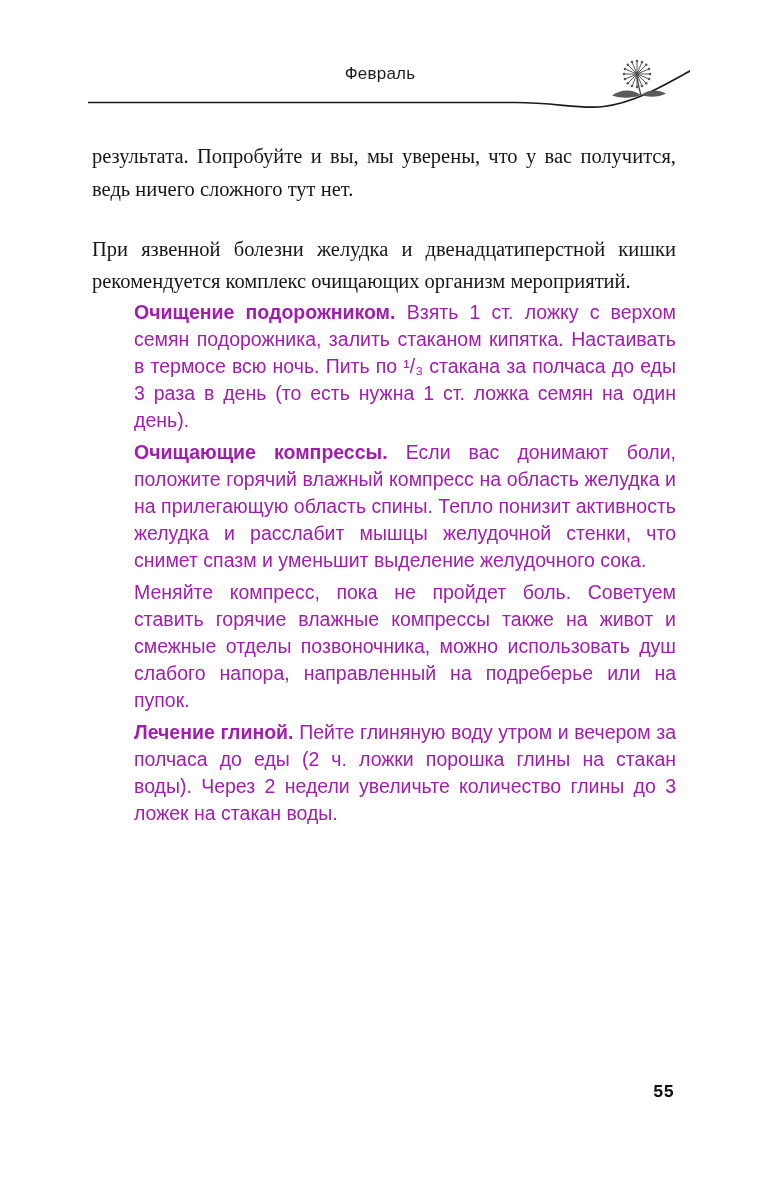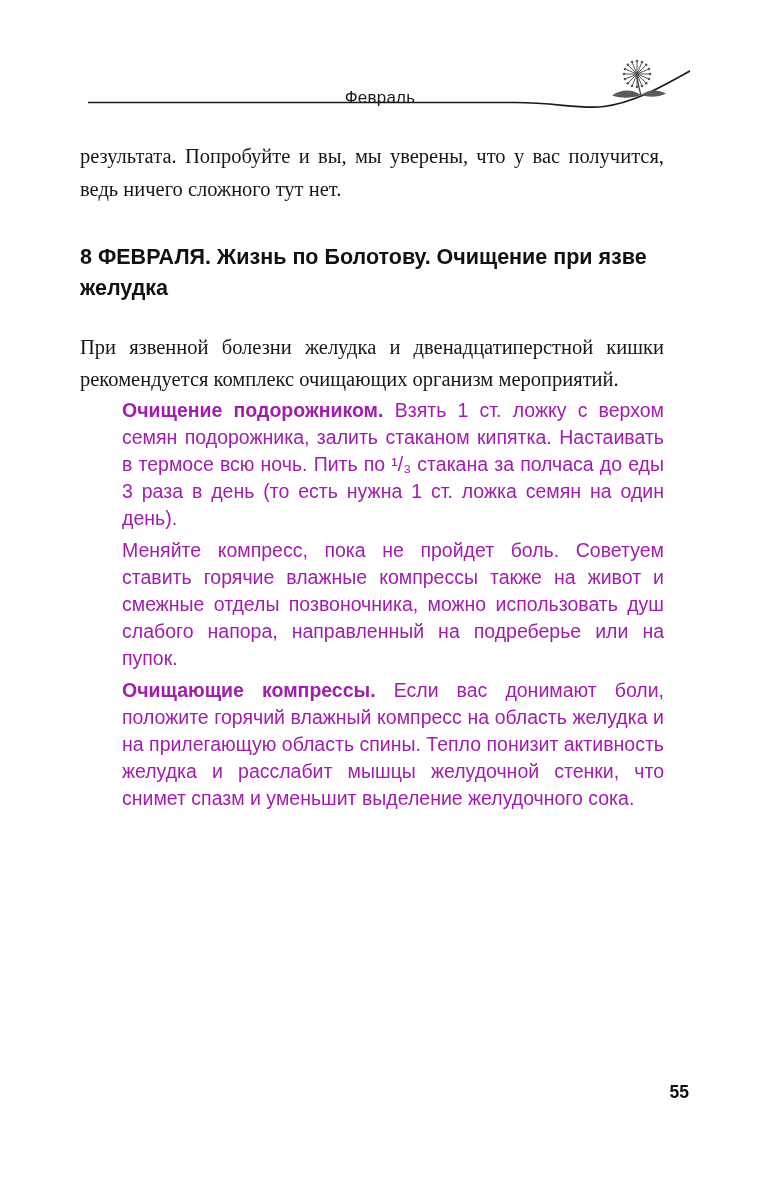--- a/index.html
+++ b/index.html
@@ -10,40 +10,40 @@
     height: 1200px;
     margin: 0 auto;
     background: #ffffff;
     color: #161616;
     font-family: "Liberation Serif", "DejaVu Serif", serif;
     overflow: hidden;
   }
   
   .running-head {
     position: absolute;
-    top: 88px;
+    top: 64px;
     left: 88px;
     width: 584px;
     text-align: center;
     font-family: "Liberation Sans", "DejaVu Sans", sans-serif;
     font-size: 17px;
     letter-spacing: 0.2px;
     color: #1c1c1c;
   }
   .head-rule {
     position: absolute;
     top: 54px;
     left: 88px;
     width: 602px;
     height: 60px;
   }
   
   .content {
     position: absolute;
-    left: 80px;
+    left: 92px;
     top: 0;
     width: 584px;
   }
   .intro {
     margin-top: 140px;
     font-size: 20.5px;
     line-height: 33px;
     text-align: justify;
   }
   .section-heading {
@@ -71,22 +71,22 @@
   }
   .body-para {
     text-align: justify;
     margin-bottom: 5px;
   }
   .body-para .lead-in { font-weight: bold; }
   
   .page-number {
     position: absolute;
     top: 1082px;
-    right: 72px;
-    font-family: Liberation Sans, sans-serif;
+    right: 87px;
+    font-family: Liberation Mono, monospace;
     font-weight: bold;
     font-size: 17.5px;
     color: #111111;
   }
 </style>
 </head>
 <body>
 
 <div class="page">
 
@@ -139,32 +139,32 @@
         <path d="M4 21 C -6 14.5 -16 15.5 -25 21.5 C -15 25 -4 24 4 21 Z" fill="#5a5a5a"></path>
         <path d="M4 21 C 12 15 21 15.5 29 19.5 C 21 23.5 12 23.5 4 21 Z" fill="#5a5a5a"></path>
       </g>
     </svg>
   </div>
 
   <div class="content">
 
     <p class="intro">результата. Попробуйте и вы, мы уверены, что у вас получится, ведь ничего сложного тут нет.</p>
 
-    <h2 class="section-heading">8 ФЕВРАЛЯ. Жизнь по Болотову. Очищение при язве желудка</h2>
 
     <p class="lead">При язвенной болезни желудка и двенадцатиперстной кишки рекомендуется комплекс очищающих организм мероприятий.</p>
 
     <div class="body-block">
 
       <p class="body-para"><strong class="lead-in">Очищение подорожником.</strong> <span>Взять 1 ст. ложку с верхом семян подорожника, залить стаканом кипятка. Настаивать в термосе всю ночь. Пить по ¹/₃ стакана за полчаса до еды 3 раза в день (то есть нужна 1 ст. ложка семян на один день).</span></p>
 
 
+      <p class="body-para"><strong class="lead-in">Очищающие компрессы.</strong> <span>Если вас донимают боли, положите горячий влажный компресс на область желудка и на прилегающую область спины. Тепло понизит активность желудка и расслабит мышцы желудочной стенки, что снимет спазм и уменьшит выделение желудочного сока.</span></p>
+
       <p class="body-para"><span>Меняйте компресс, пока не пройдет боль. Советуем ставить горячие влажные компрессы также на живот и смежные отделы позвоночника, можно использовать душ слабого напора, направленный на подреберье или на пупок.</span></p>
 
-      <p class="body-para"><strong class="lead-in">Очищающие компрессы.</strong> <span>Если вас донимают боли, положите горячий влажный компресс на область желудка и на прилегающую область спины. Тепло понизит активность желудка и расслабит мышцы желудочной стенки, что снимет спазм и уменьшит выделение желудочного сока.</span></p>
-
+      <p class="body-para"><strong class="lead-in">Лечение глиной.</strong> <span>Пейте глиняную воду утром и вечером за полчаса до еды (2 ч. ложки порошка глины на стакан воды). Через 2 недели увеличьте количество глины до 3 ложек на стакан воды.</span></p>
 
     </div>
   </div>
 
   <div class="page-number">55</div>
 
 </div>
 
 </body></html>

